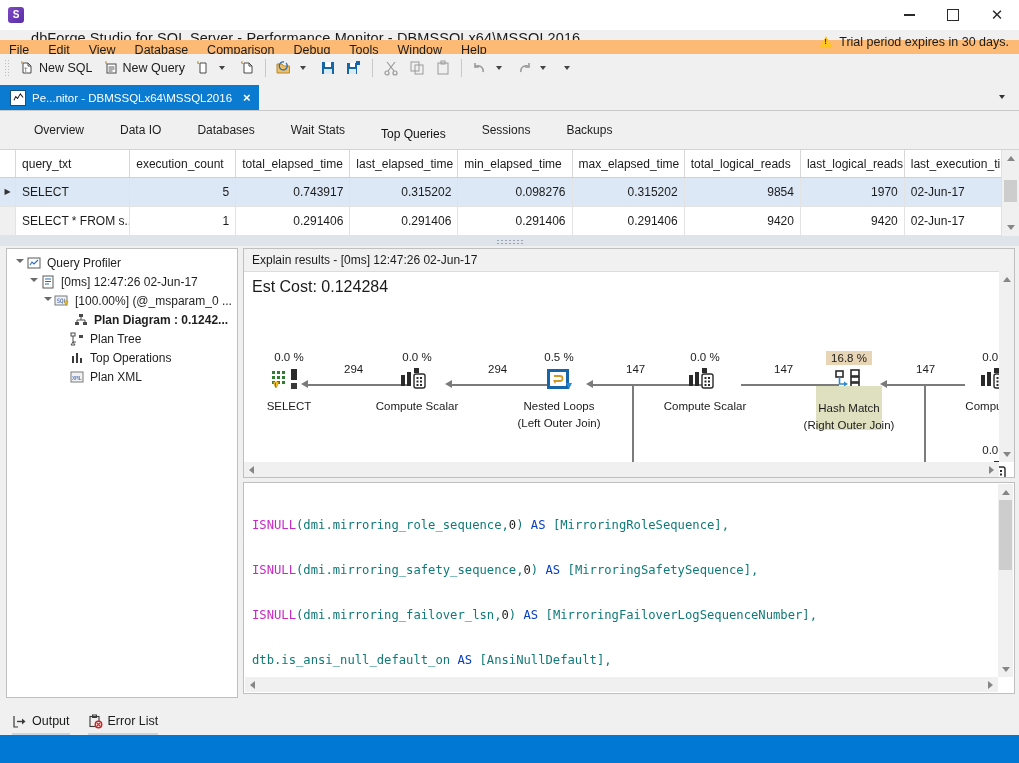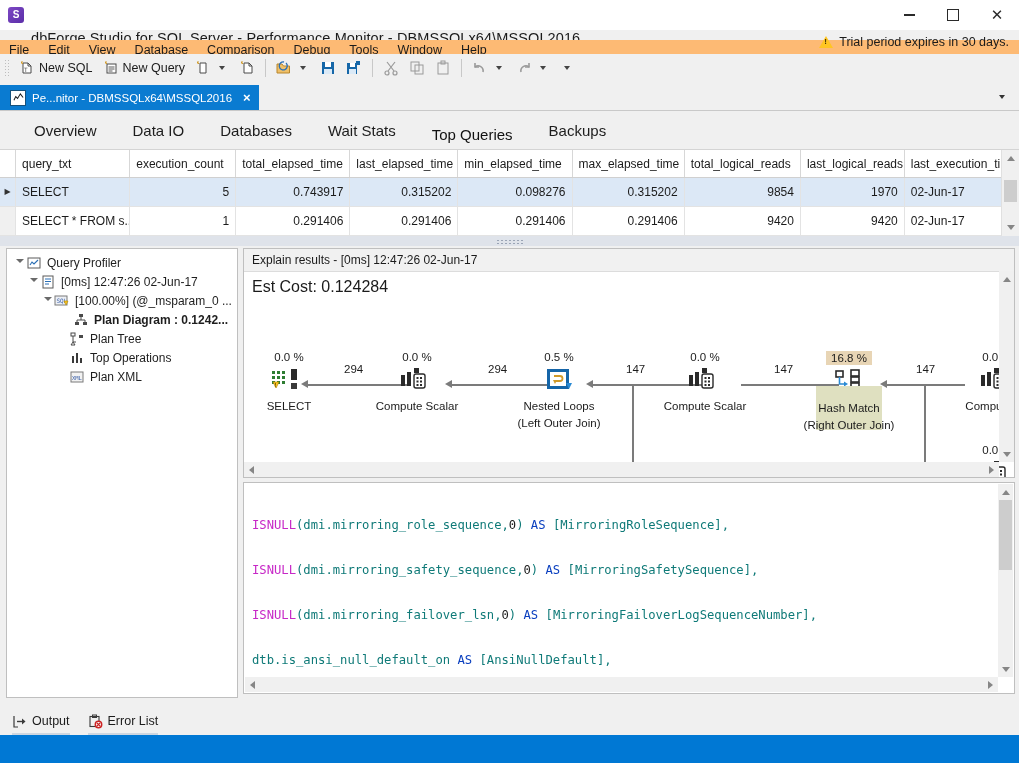--- a/index.html
+++ b/index.html
@@ -96,21 +96,21 @@
   .tabs-menu .caret { border-top-color: #333; }
 
   
   .pm-tabs {
     position: absolute; left: 0; top: 111px; width: 1019px; height: 38px;
     background: #f0f0f0; display: flex; align-items: center; padding-left: 16px;
     border-bottom: 1px solid #d4d4d4;
   }
   .pm-tab {
     position: relative; padding: 0 18px; height: 37px; line-height: 37px;
-    font-size: 15px; color: #1d1d1d;
+    font-size: 12px; color: #1d1d1d;
   }
   .pm-tab.active { color: #111; margin-top: 8px; }
   .pm-tab.active::after {
     content: ""; position: absolute; left: 10px; right: 10px; bottom: 0; height: 3px;
     background: #1a8e9d;
   }
 
   
   .grid-wrap {
     position: absolute; left: 0; top: 150px; width: 1019px; height: 86px;
@@ -377,20 +377,21 @@
       <span class="caret"></span>
     </div>
   </div>
 
   <div class="pm-tabs">
     <div class="pm-tab">Overview</div>
     <div class="pm-tab">Data IO</div>
     <div class="pm-tab">Databases</div>
     <div class="pm-tab">Wait Stats</div>
     <div class="pm-tab active">Top Queries</div>
+    <div class="pm-tab">Sessions</div>
     <div class="pm-tab">Backups</div>
   </div>
 
   <div class="grid-wrap">
     <table class="grid">
       <colgroup>
         <col style="width:15px">
           <col style="width:110px">
           <col style="width:102px">
           <col style="width:110px">

